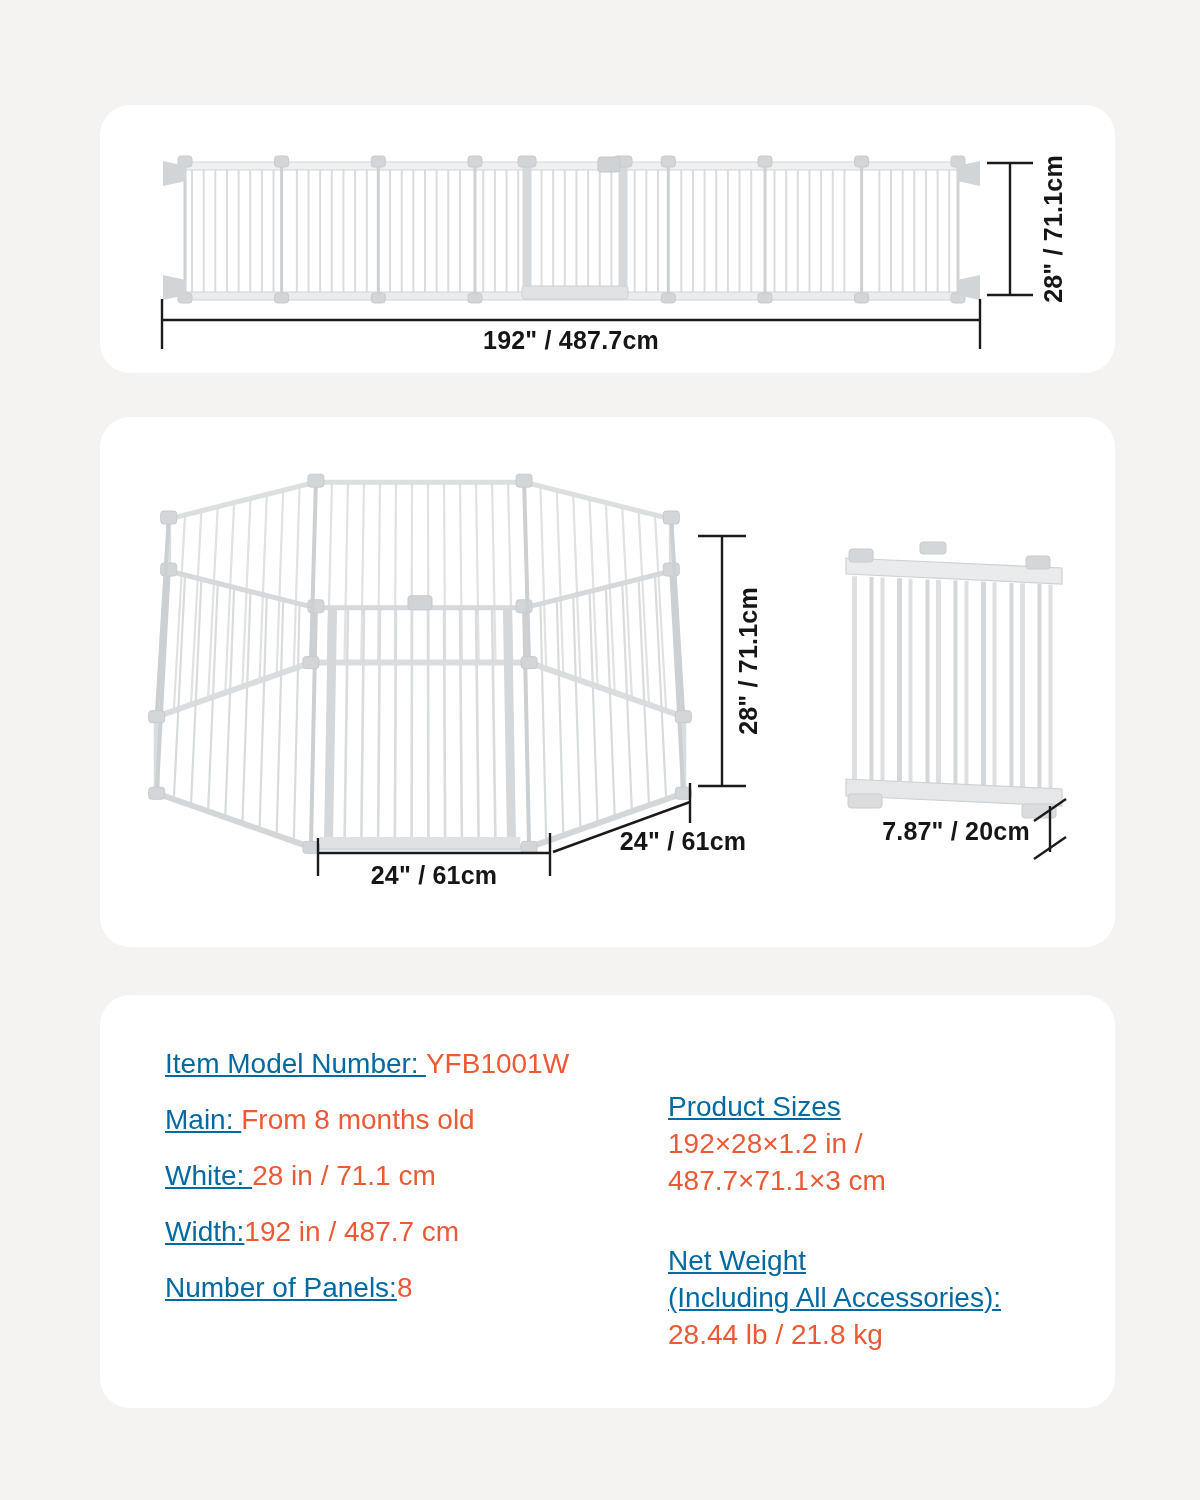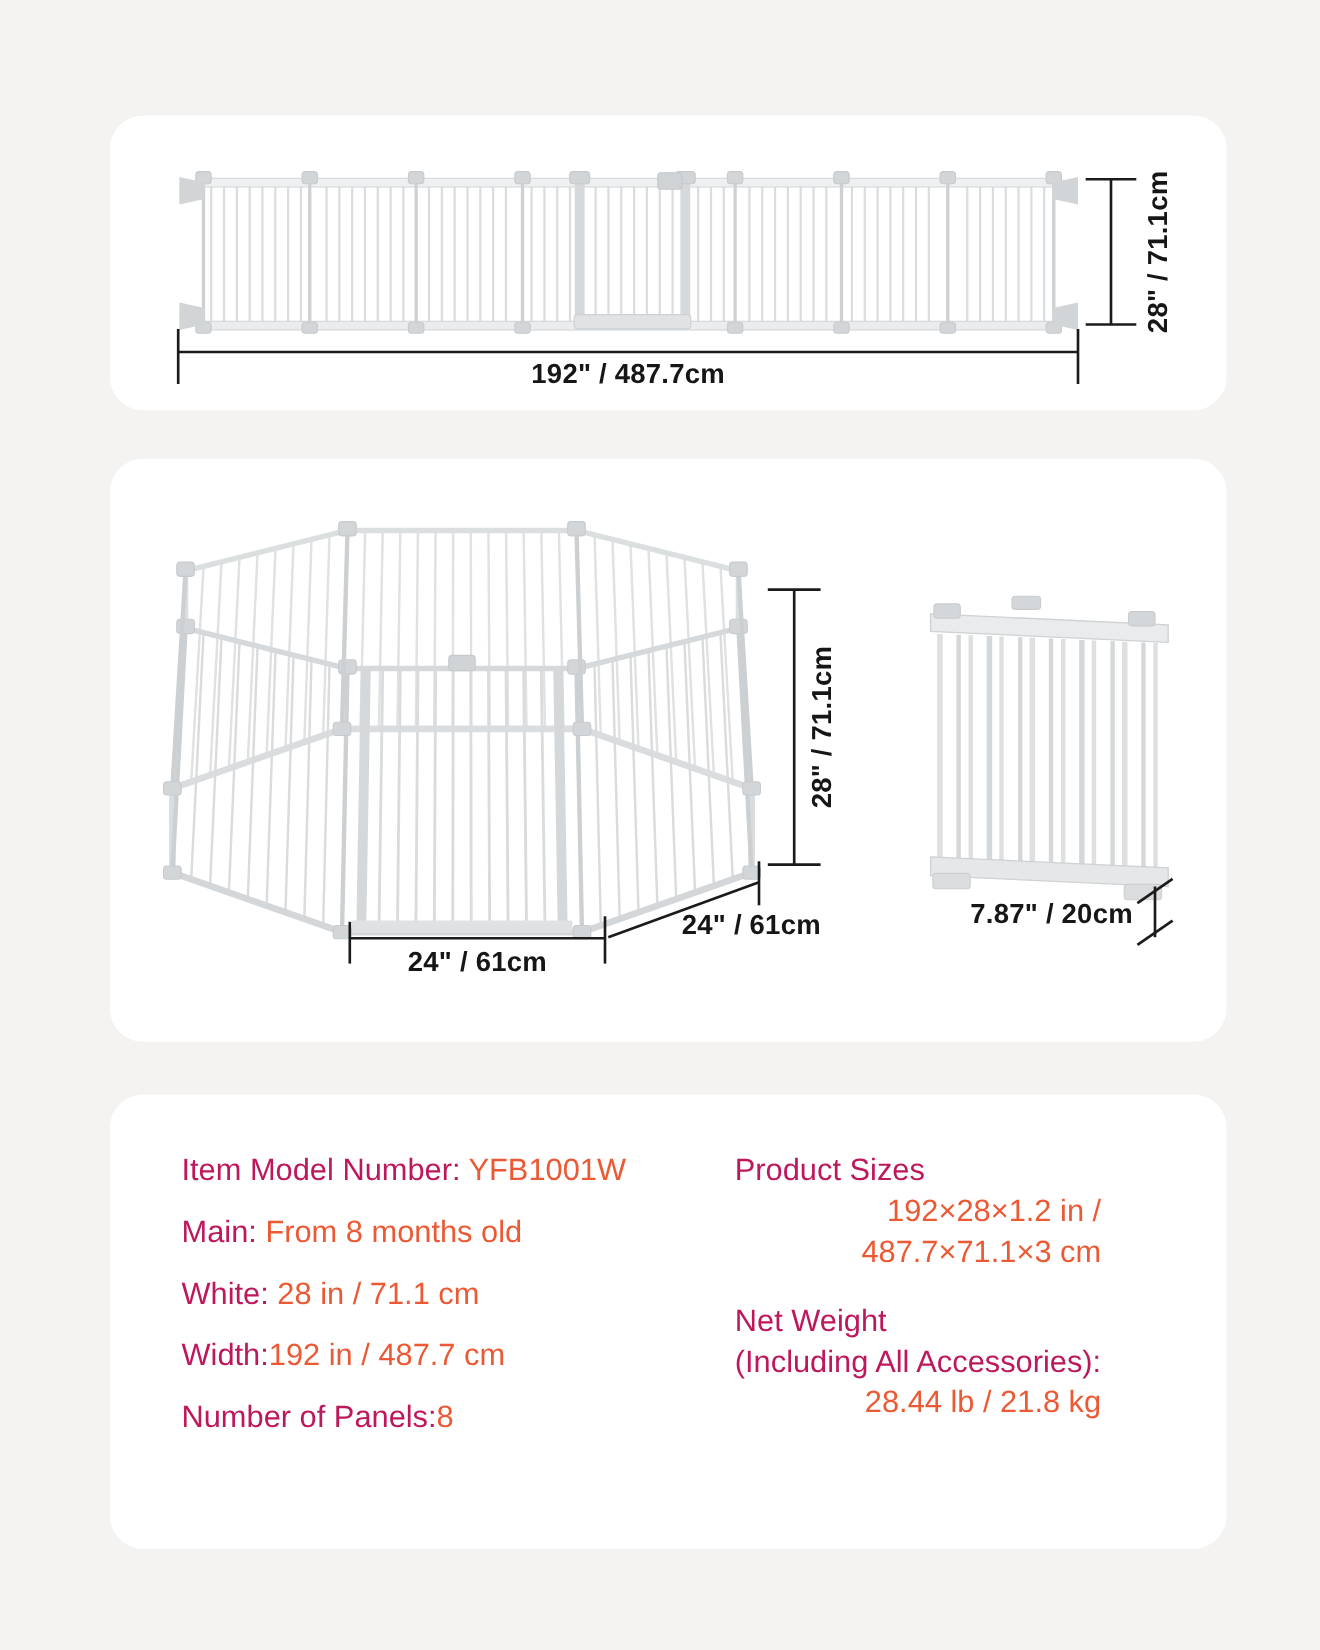--- a/index.html
+++ b/index.html
@@ -8,23 +8,23 @@
   .card{position:absolute;background:#ffffff;border-radius:30px;}
   .card1{left:100px;top:105px;width:1015px;height:268px;}
   .card2{left:100px;top:417px;width:1015px;height:530px;}
   .card3{left:100px;top:995px;width:1015px;height:413px;}
   .card svg{position:absolute;left:0;top:0;width:100%;height:100%;}
   .dim{position:absolute;font-size:25px;font-weight:600;color:#161616;letter-spacing:.2px;
        text-align:center;white-space:nowrap;}
   .dim.rot{transform:translate(-50%,-50%) rotate(-90deg);}
   .speccol{position:absolute;font-size:28px;color:#1e1e20;}
   .spec-row{margin-bottom:27px;line-height:29px;white-space:nowrap;}
-  .spec-block{line-height:37px;margin-bottom:26px;}
-  .v{color:#eb5a34;text-align:right;}
-  .k{color:#be185d;}
+  .spec-block{line-height:37px;margin-bottom:26px;margin-top:43px;}
+  .v{color:#eb5a34;}
+  .k{color:#0369a1;text-decoration:underline;}
 </style>
 </head>
 <body>
 
 <div class="canvas">
 
   <div class="card card1">
     <svg id="svg-flat" viewBox="100 105 1015 268">
         <line x1="192" y1="169" x2="192" y2="294" stroke="#dadcdd" stroke-width="2" stroke-linecap="butt"></line>
         <line x1="203.65" y1="169" x2="203.65" y2="294" stroke="#dadcdd" stroke-width="2" stroke-linecap="butt"></line>

